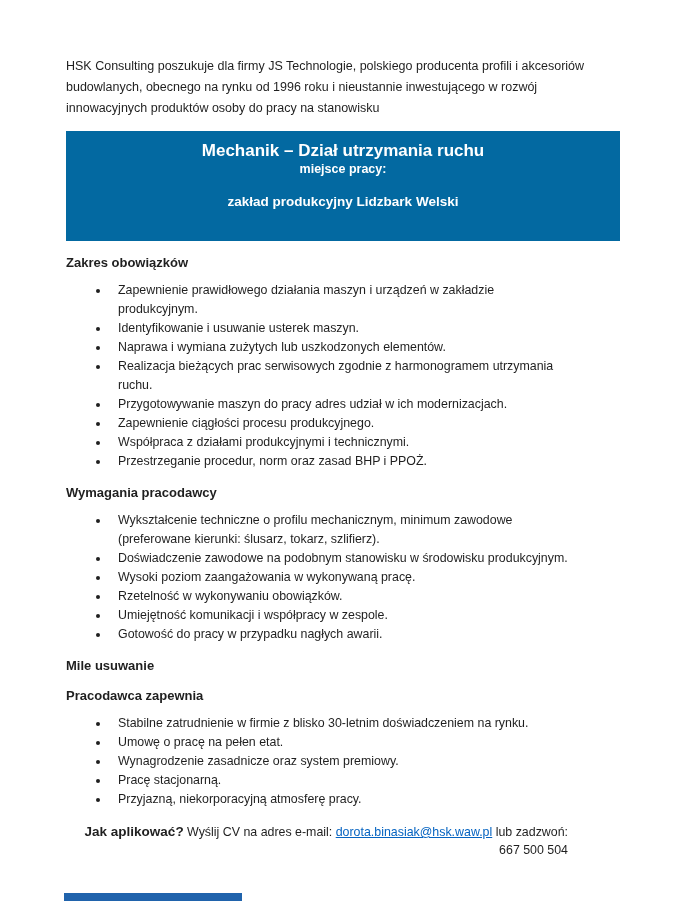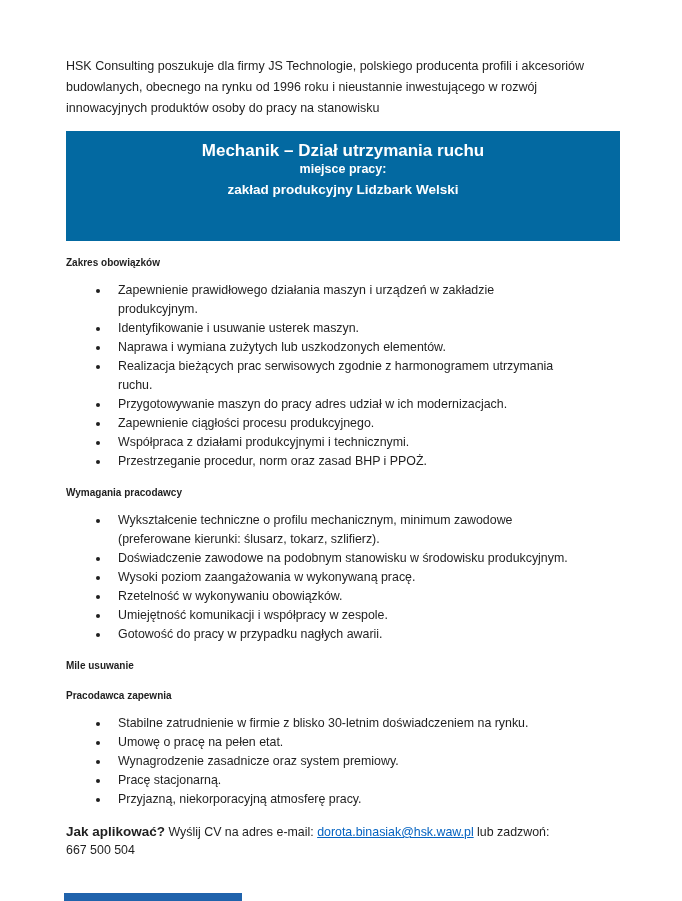--- a/index.html
+++ b/index.html
@@ -34,45 +34,46 @@
     padding-top: 9px;
     font-size: 17px;
     font-weight: bold;
     line-height: 22px;
   }
   .banner-sub {
     font-size: 12.5px;
     font-weight: bold;
   }
   .banner-sub2 {
-    margin-top: 6px;
+    margin-top: 18px;
     font-size: 13.5px;
     font-weight: bold;
   }
   .sec-title {
     margin: 13px 0 0 0;
-    font-size: 10px;
+    font-size: 13px;
     font-weight: bold;
     line-height: 17px;
   }
   ul.bullets {
     margin: 10px 0 0 0;
     padding: 0 0 0 44px;
     list-style: disc;
   }
   ul.bullets li {
     font-size: 12.4px;
     line-height: 19px;
     padding-left: 8px;
     max-width: 470px;
   }
   .footer-line {
     margin: 14px 0 0 0;
     font-size: 12.4px;
     line-height: 18px;
+    text-align: right;
   }
   .footer-line .apply-label {
     font-weight: bold;
     font-size: 13.5px;
   }
   .footer-line a.email {
     text-decoration: underline;
     cursor: pointer;
   }
   .bottom-bar {

